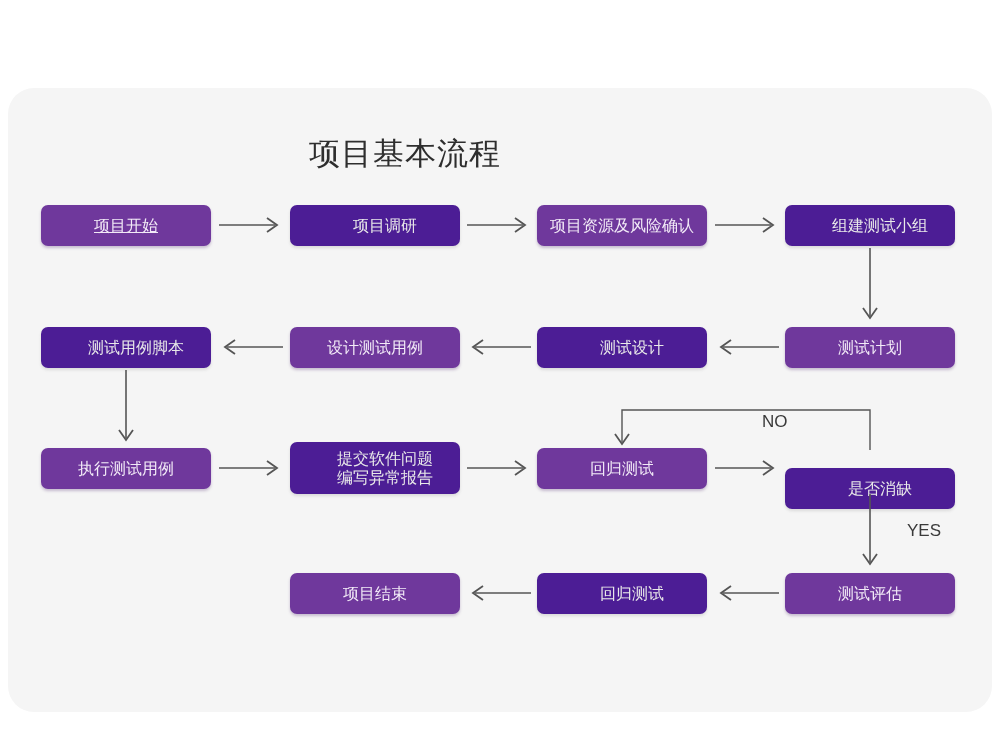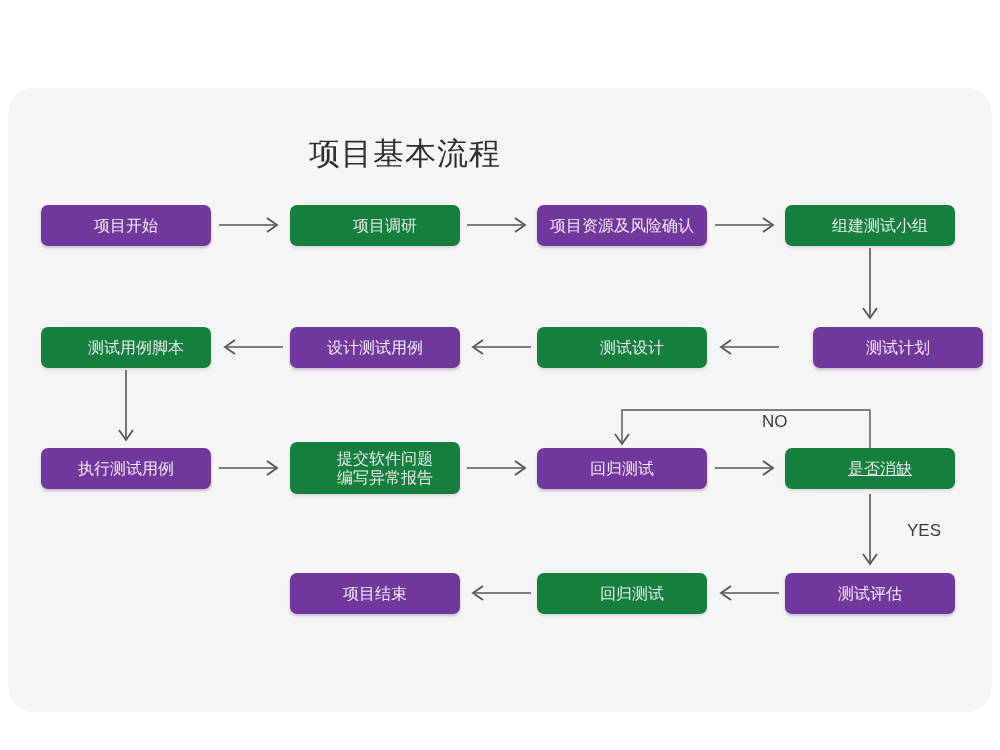--- a/index.html
+++ b/index.html
@@ -38,21 +38,21 @@
     text-align:center;
     box-sizing:border-box;
     white-space:pre-line;
   }
   .node.purple{
     background:#6f389c;
     color:#f2eaf7;
     box-shadow:0 2px 3px rgba(80,40,110,.28);
   }
   .node.gray{
-    background:#15803d;
+    background:#4c1d95;
     color:#e9e9e9;
     box-shadow:0 2px 3px rgba(120,120,120,.20);
     padding-left:20px;
   }
   .node.tall{height:52px;}
 
   
   .conn{position:absolute;}
   .conn svg{display:block;overflow:visible;}
   .edge-label{
@@ -65,35 +65,35 @@
 </style>
 </head>
 <body>
 
 <div class="canvas">
 
   <div class="card"></div>
 
   <div class="title">项目基本流程</div>
 
-  <div class="node purple" style="left:41px;top:205px;">项目开始</div>
+  <div class="node purple" style="left:41px;top:205px;text-decoration:underline;">项目开始</div>
   <div class="node gray" style="left:290px;top:205px;">项目调研</div>
   <div class="node purple" style="left:537px;top:205px;">项目资源及风险确认</div>
   <div class="node gray" style="left:785px;top:205px;">组建测试小组</div>
 
   <div class="node gray" style="left:41px;top:327px;">测试用例脚本</div>
   <div class="node purple" style="left:290px;top:327px;">设计测试用例</div>
   <div class="node gray" style="left:537px;top:327px;">测试设计</div>
-  <div class="node purple" style="left:813px;top:327px;">测试计划</div>
+  <div class="node purple" style="left:785px;top:327px;">测试计划</div>
 
   <div class="node purple" style="left:41px;top:448px;">执行测试用例</div>
   <div class="node gray tall" style="left:290px;top:442px;">提交软件问题
 编写异常报告</div>
   <div class="node purple" style="left:537px;top:448px;">回归测试</div>
-  <div class="node gray" style="left:785px;top:448px;text-decoration:underline;">是否消缺</div>
+  <div class="node gray" style="left:785px;top:468px;">是否消缺</div>
 
   <div class="node purple" style="left:290px;top:573px;">项目结束</div>
   <div class="node gray" style="left:537px;top:573px;">回归测试</div>
   <div class="node purple" style="left:785px;top:573px;">测试评估</div>
 
   <div class="conn" style="left:219px;top:215px;">
     <svg width="64" height="20" viewBox="0 0 64 20">
       <line x1="0" y1="10" x2="56" y2="10" stroke="#555" stroke-width="1.6"></line>
       <polyline points="48,3 58,10 48,17" fill="none" stroke="#555" stroke-width="1.8"></polyline>
     </svg>

